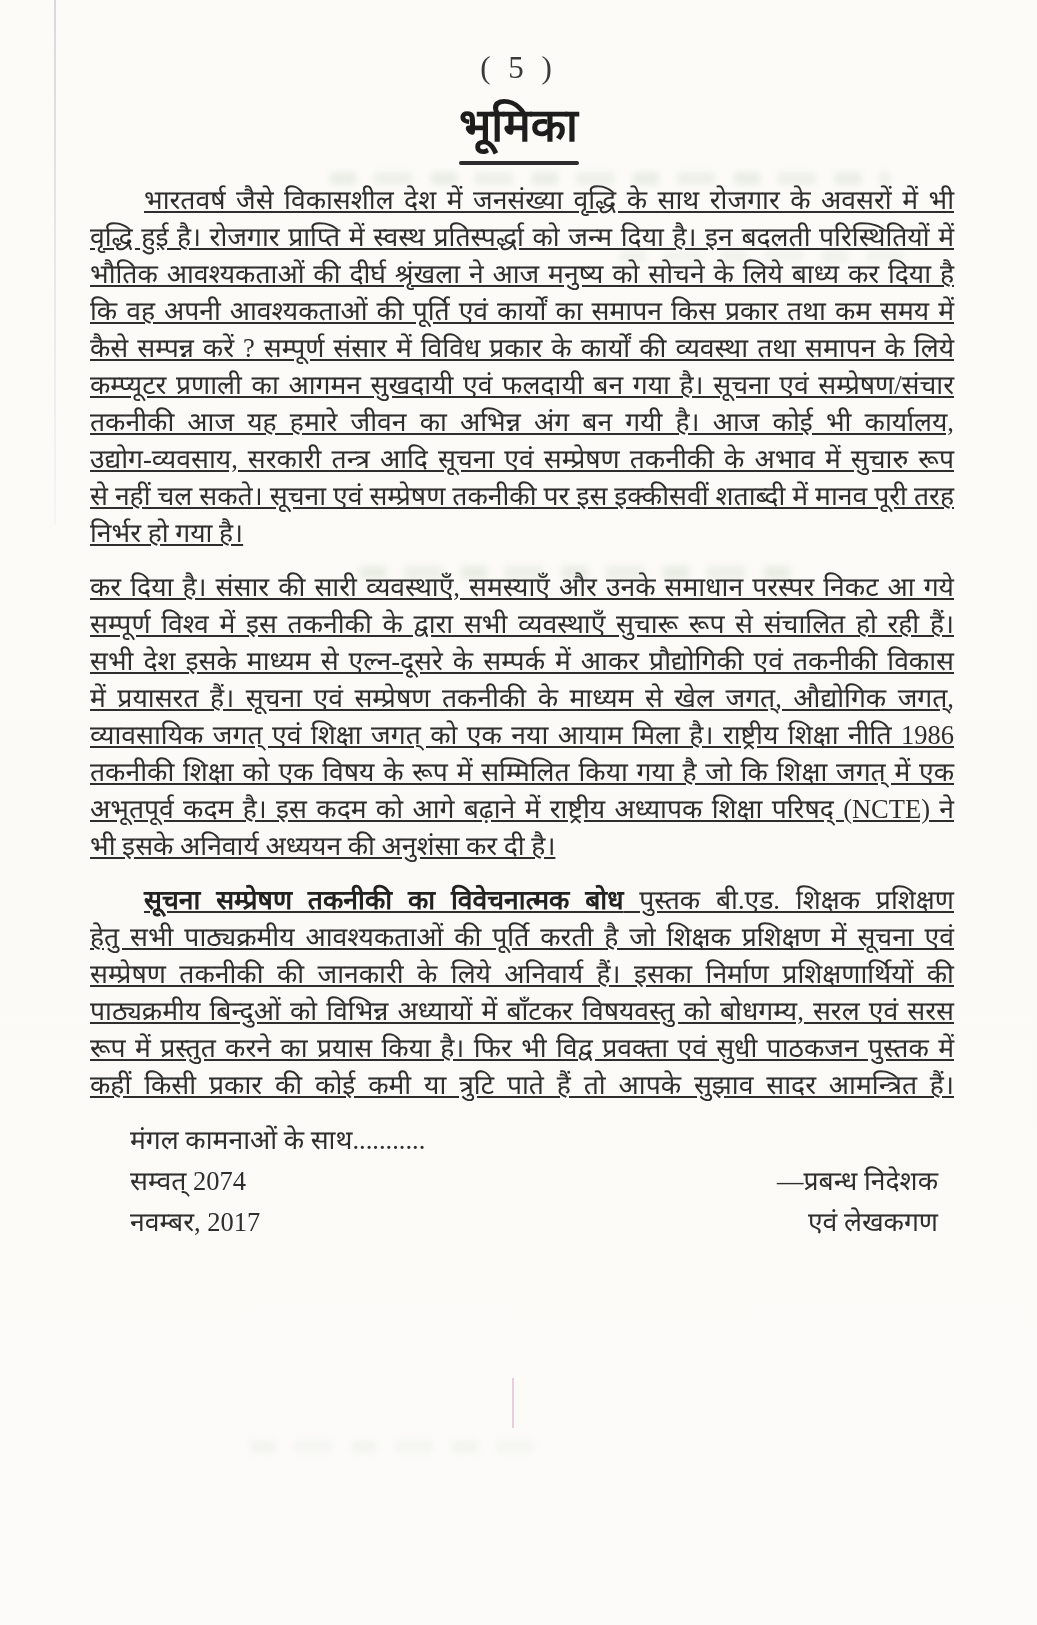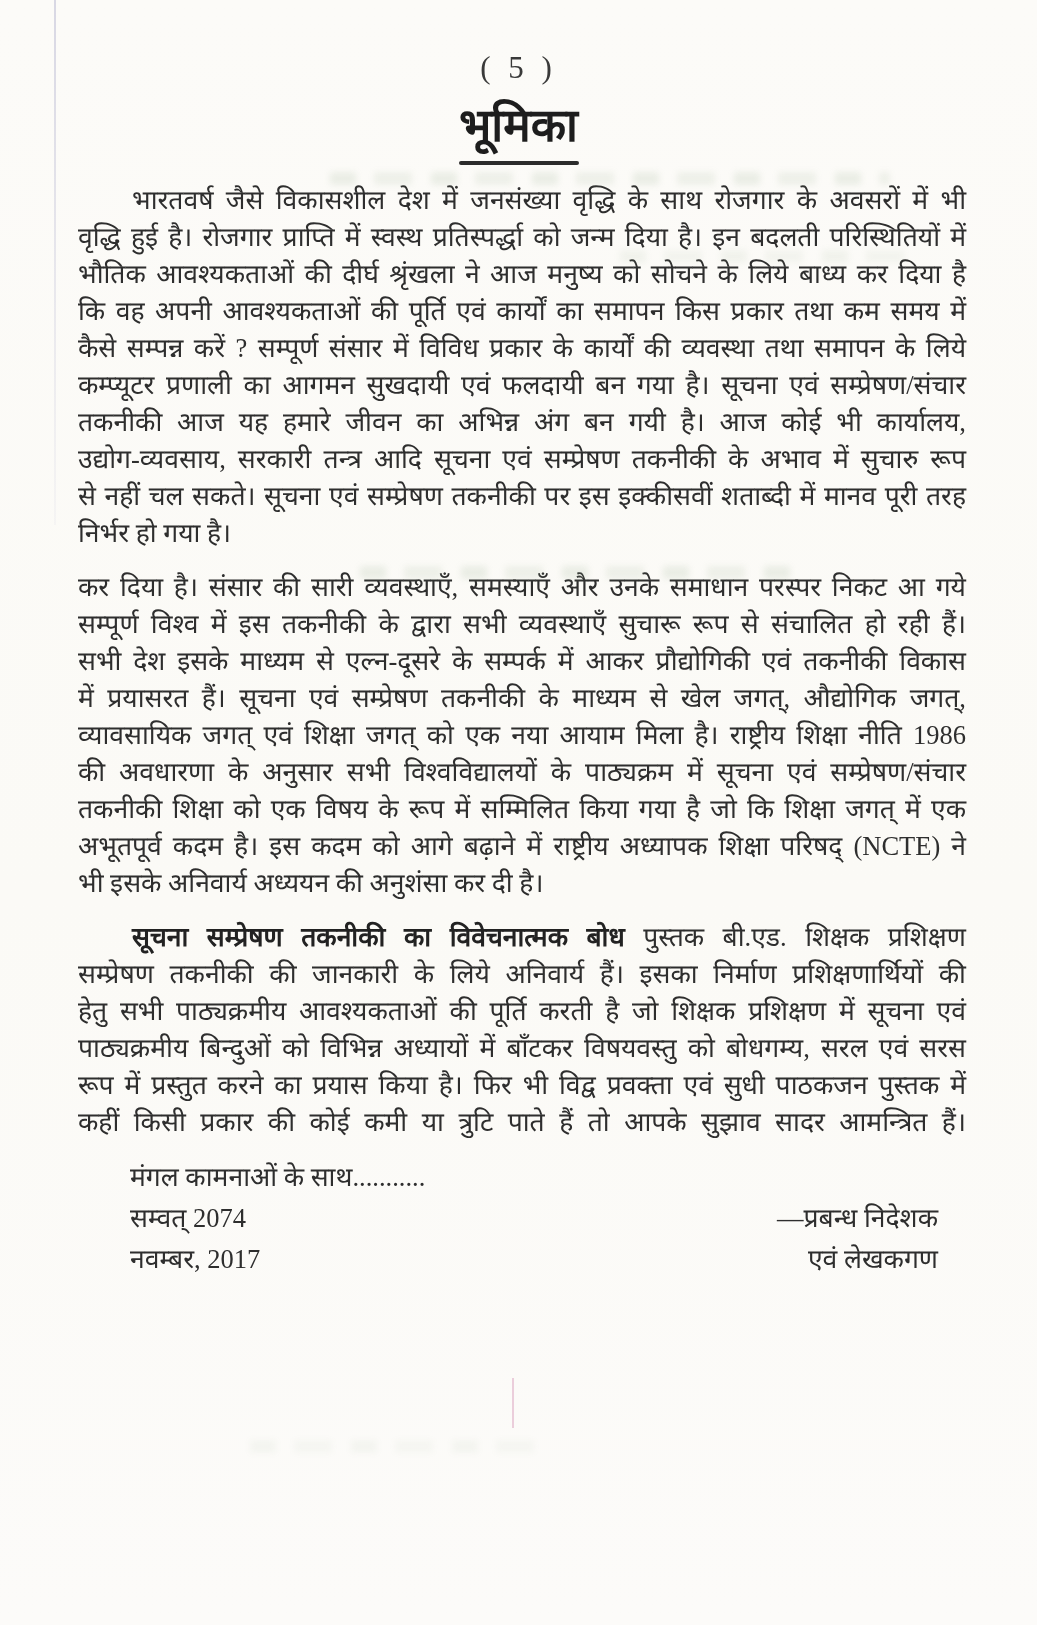--- a/index.html
+++ b/index.html
@@ -69,21 +69,21 @@
     background: #2c2c2c;
     margin: 9px auto 0 auto;
     border-radius: 2px;
   }
   .body {
     margin: 17px 71px 0 78px;
     font-size: 26.5px;
     line-height: 37px;
     color: #2e2e2e;
   }
-  .para { margin: 0; }
+  .para { margin: 12px; text-decoration: underline; }
   .para + .para { margin-top: 17px; }
   .line {
     text-align: justify;
     text-align-last: justify;
   }
   .line.first { padding-left: 54px; }
   .line.short {
     text-align-last: left;
   }
   .b { font-weight: bold; color: #222; }
@@ -133,29 +133,28 @@
           <div class="line">उद्योग-व्यवसाय, सरकारी तन्त्र आदि सूचना एवं सम्प्रेषण तकनीकी के अभाव में सुचारु रूप</div>
           <div class="line">से नहीं चल सकते। सूचना एवं सम्प्रेषण तकनीकी पर इस इक्कीसवीं शताब्दी में मानव पूरी तरह</div>
           <div class="line short">निर्भर हो गया है।</div>
         </div>
         <div class="para">
           <div class="line">कर दिया है। संसार की सारी व्यवस्थाएँ, समस्याएँ और उनके समाधान परस्पर निकट आ गये</div>
           <div class="line">सम्पूर्ण विश्व में इस तकनीकी के द्वारा सभी व्यवस्थाएँ सुचारू रूप से संचालित हो रही हैं।</div>
           <div class="line">सभी देश इसके माध्यम से एल्न-दूसरे के सम्पर्क में आकर प्रौद्योगिकी एवं तकनीकी विकास</div>
           <div class="line">में प्रयासरत हैं। सूचना एवं सम्प्रेषण तकनीकी के माध्यम से खेल जगत्, औद्योगिक जगत्,</div>
           <div class="line">व्यावसायिक जगत् एवं शिक्षा जगत् को एक नया आयाम मिला है। राष्ट्रीय शिक्षा नीति 1986</div>
-          <div class="line">की अवधारणा के अनुसार सभी विश्वविद्यालयों के पाठ्यक्रम में सूचना एवं सम्प्रेषण/संचार</div>
           <div class="line">तकनीकी शिक्षा को एक विषय के रूप में सम्मिलित किया गया है जो कि शिक्षा जगत् में एक</div>
           <div class="line">अभूतपूर्व कदम है। इस कदम को आगे बढ़ाने में राष्ट्रीय अध्यापक शिक्षा परिषद् (NCTE) ने</div>
           <div class="line short">भी इसके अनिवार्य अध्ययन की अनुशंसा कर दी है।</div>
         </div>
         <div class="para">
           <div class="line first"><span class="b">सूचना सम्प्रेषण तकनीकी का विवेचनात्मक बोध</span><span> पुस्तक बी.एड. शिक्षक प्रशिक्षण</span></div>
+          <div class="line">हेतु सभी पाठ्यक्रमीय आवश्यकताओं की पूर्ति करती है जो शिक्षक प्रशिक्षण में सूचना एवं</div>
           <div class="line">सम्प्रेषण तकनीकी की जानकारी के लिये अनिवार्य हैं। इसका निर्माण प्रशिक्षणार्थियों की</div>
-          <div class="line">हेतु सभी पाठ्यक्रमीय आवश्यकताओं की पूर्ति करती है जो शिक्षक प्रशिक्षण में सूचना एवं</div>
           <div class="line">पाठ्यक्रमीय बिन्दुओं को विभिन्न अध्यायों में बाँटकर विषयवस्तु को बोधगम्य, सरल एवं सरस</div>
           <div class="line">रूप में प्रस्तुत करने का प्रयास किया है। फिर भी विद्व प्रवक्ता एवं सुधी पाठकजन पुस्तक में</div>
           <div class="line">कहीं किसी प्रकार की कोई कमी या त्रुटि पाते हैं तो आपके सुझाव सादर आमन्त्रित हैं।</div>
         </div>
       </div>
 
     <div class="closing">
       <div class="wishes">मंगल कामनाओं के साथ...........</div>
       <div class="sign-row">
         <span>सम्वत् 2074</span>

